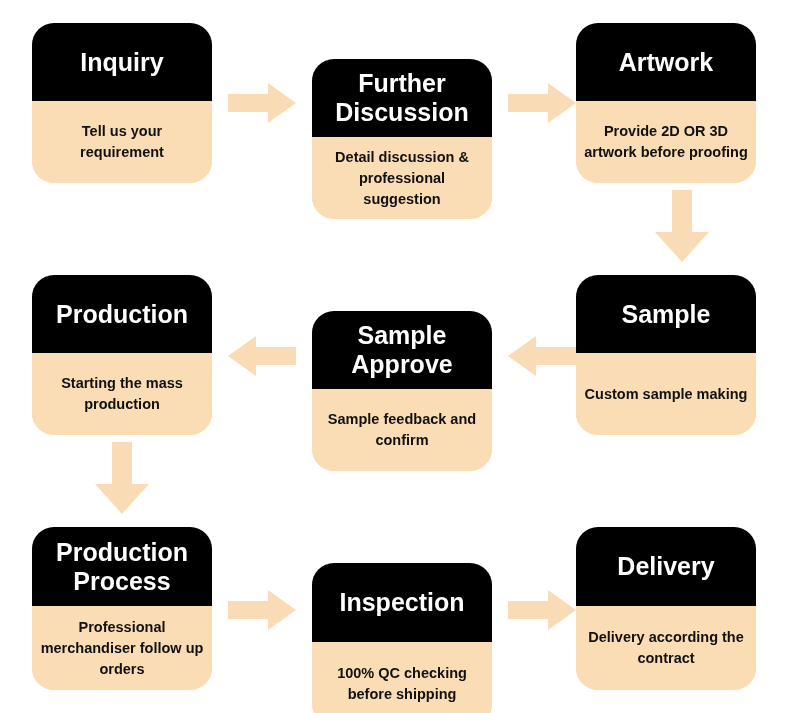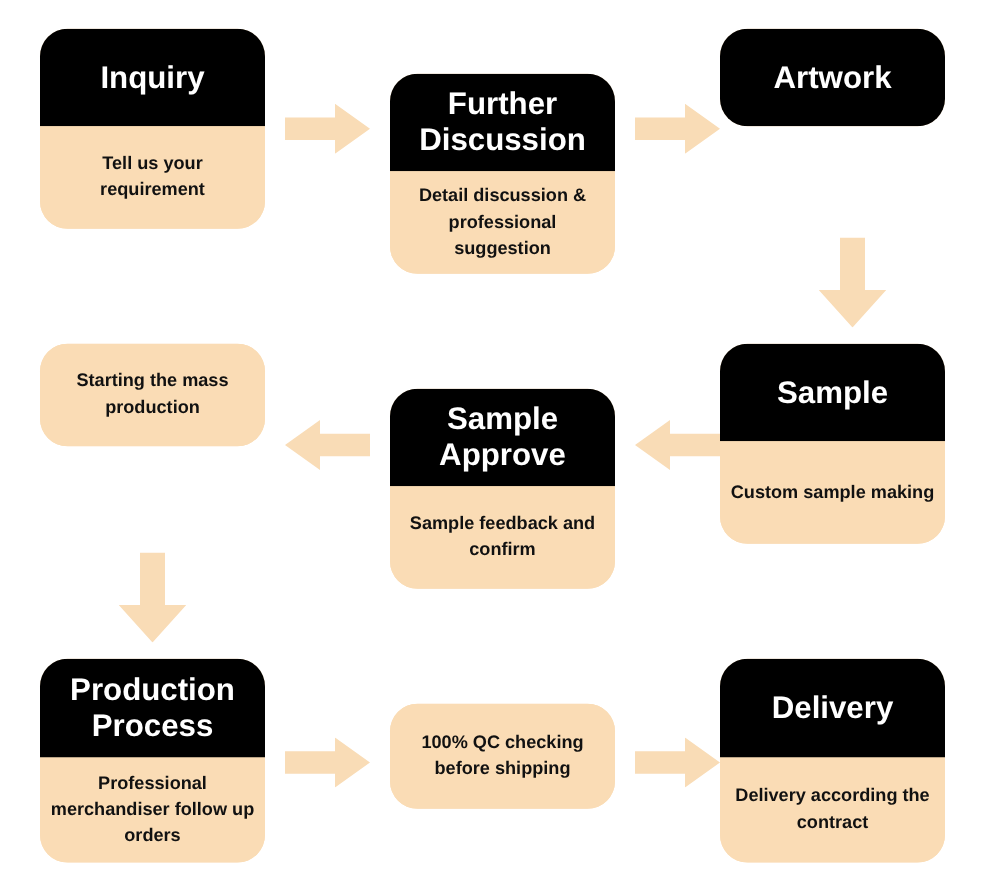--- a/index.html
+++ b/index.html
@@ -89,42 +89,45 @@
     <div class="node-body">Tell us your requirement</div>
   </div>
 
   <div class="node row1 col2">
     <div class="node-head">Further Discussion</div>
     <div class="node-body">Detail discussion &amp; professional suggestion</div>
   </div>
 
   <div class="node row1 col3">
     <div class="node-head">Artwork</div>
+    <div class="node-body">Provide 2D OR 3D artwork before proofing</div>
   </div>
 
   <div class="node row2 col1">
+    <div class="node-head">Production</div>
     <div class="node-body">Starting the mass production</div>
   </div>
 
   <div class="node row2 col2">
     <div class="node-head">Sample Approve</div>
     <div class="node-body">Sample feedback and confirm</div>
   </div>
 
   <div class="node row2 col3">
     <div class="node-head">Sample</div>
     <div class="node-body">Custom sample making</div>
   </div>
 
   <div class="node row3 col1">
     <div class="node-head">Production Process</div>
     <div class="node-body">Professional merchandiser follow up orders</div>
   </div>
 
   <div class="node row3 col2">
+    <div class="node-head">Inspection</div>
     <div class="node-body">100% QC checking before shipping</div>
   </div>
 
   <div class="node row3 col3">
     <div class="node-head">Delivery</div>
     <div class="node-body">Delivery according the contract</div>
   </div>
 
   <div class="arrow" style="left:228px; top:83px;">
     <svg width="68" height="40" viewBox="0 0 68 40" xmlns="http://www.w3.org/2000/svg">

